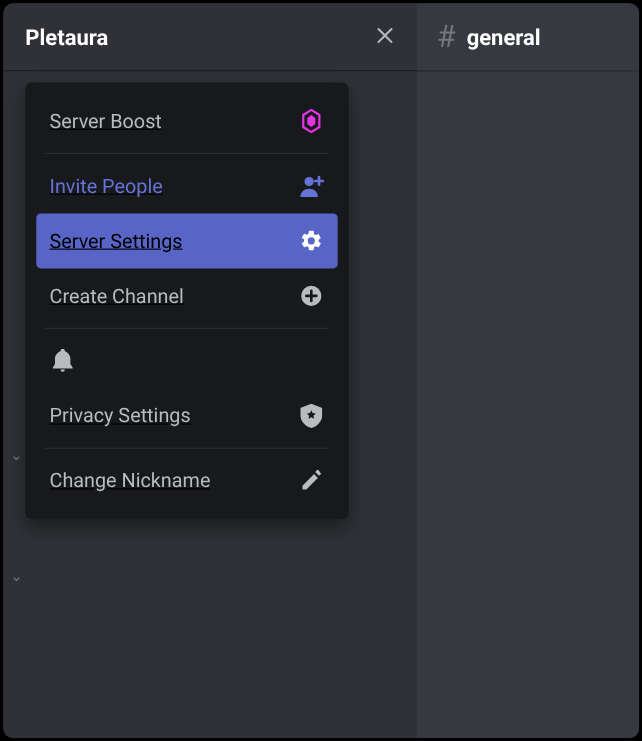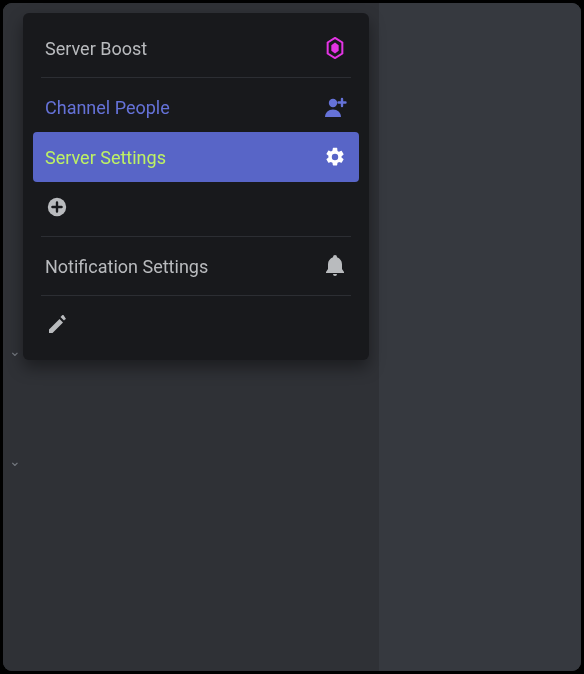--- a/index.html
+++ b/index.html
@@ -79,58 +79,73 @@
     color: #72767d;
     font-size: 14px;
   }
   .chev1 { top: 340px; }
   .chev2 { top: 450px; }
   .chat { flex: 1; background: #36393f; }
   .dropdown {
     position: absolute;
     left: 20px;
     top: 10px;
-    width: 346px;
+    width: 294px;
     background: #18191c;
     border-radius: 6px;
     padding: 10px 10px;
     box-shadow: 0 8px 16px rgba(0,0,0,0.4);
+    text-decoration: underline;
   }
   .menu-item {
     display: flex;
     align-items: center;
     justify-content: space-between;
     padding: 13px 12px;
     border-radius: 4px;
     cursor: pointer;
     font-size: 18px;
     color: #b9bbbe;
   }
   .menu-item .icon-slot {
     width: 24px;
     height: 24px;
     display: flex;
     align-items: center;
     justify-content: center;
   }
   .menu-item.selected {
     background: #5865c7;
-    color: #bef264;
+    color: #000000;
   }
   .menu-item.invite { color: #6572d8; }
   .divider {
     height: 1px;
     background: #2c2e33;
     margin: 4px 8px;
   }
 </style>
 </head>
 <body>
 
 <div class="frame">
+  <div class="topbar">
+    <div class="server-header">
+      <span class="server-name">Pletaura</span>
+      <span class="close-icon">
+        <svg width="22" height="22" viewBox="0 0 24 24">
+            <path fill="currentColor" d="M18.3 5.71 12 12.01l-6.3-6.3-1.41 1.41 6.3 6.3-6.3 6.3 1.41 1.41 6.3-6.3 6.3 6.3 1.41-1.41-6.3-6.3 6.3-6.3z"></path>
+          </svg>
+      </span>
+    </div>
+    <div class="channel-header">
+      <span class="hash">#</span>
+      <span class="channel-name">general</span>
+    </div>
+  </div>
 
   <div class="body-area">
     <div class="sidebar">
       <span class="channel-chevron chev1">⌄</span>
       <span class="channel-chevron chev2">⌄</span>
 
       <div class="dropdown">
 
         <div class="menu-item">
           <span>Server Boost</span>
@@ -138,64 +153,74 @@
             <svg width="20" height="22" viewBox="0 0 20 24">
                 <path d="M10 1 L18 6 L18 18 L10 23 L2 18 L2 6 Z" fill="none" stroke="#e334e3" stroke-width="2.2"></path>
                 <path d="M10 6 L14 9 L14 15 L10 18 L6 15 L6 9 Z" fill="#e334e3"></path>
               </svg>
           </span>
         </div>
 
         <div class="divider"></div>
 
         <div class="menu-item invite">
-          <span>Channel People</span>
+          <span>Invite People</span>
           <span class="icon-slot">
             <svg width="24" height="22" viewBox="0 0 24 22">
                 <circle cx="10" cy="7" r="4.2" fill="#6572d8"></circle>
                 <path d="M2 21c0-4.5 3.6-7.5 8-7.5s8 3 8 7.5" fill="#6572d8"></path>
                 <path d="M19 3v7M15.5 6.5h7" stroke="#6572d8" stroke-width="2.4" stroke-linecap="round"></path>
               </svg>
           </span>
         </div>
 
         <div class="menu-item selected">
           <span>Server Settings</span>
           <span class="icon-slot">
             <svg width="22" height="22" viewBox="0 0 24 24">
                 <path fill="#fff" d="M19.14 12.94a7.49 7.49 0 0 0 .05-.94 7.49 7.49 0 0 0-.05-.94l2.03-1.58a.5.5 0 0 0 .12-.64l-1.92-3.32a.5.5 0 0 0-.61-.22l-2.39.96a7.03 7.03 0 0 0-1.62-.94l-.36-2.54A.5.5 0 0 0 13.9 2h-3.8a.5.5 0 0 0-.49.42l-.36 2.54c-.58.24-1.12.56-1.62.94l-2.39-.96a.5.5 0 0 0-.61.22L2.71 8.48a.5.5 0 0 0 .12.64l2.03 1.58c-.03.31-.05.63-.05.94s.02.63.05.94l-2.03 1.58a.5.5 0 0 0-.12.64l1.92 3.32c.14.24.43.34.61.22l2.39-.96c.5.38 1.04.7 1.62.94l.36 2.54c.4.24.25.42.49.42h3.8c.24 0 .45-.18.49-.42l.36-2.54c.58-.24 1.12-.56 1.62-.94l2.39.96c.24.1.49 0 .61-.22l1.92-3.32a.5.5 0 0 0-.12-.64l-2.03-1.58zM12 15.5A3.5 3.5 0 1 1 12 8.5a3.5 3.5 0 0 1 0 7z"></path>
               </svg>
           </span>
         </div>
 
         <div class="menu-item">
+          <span>Create Channel</span>
           <span class="icon-slot">
             <svg width="22" height="22" viewBox="0 0 24 24">
                 <circle cx="12" cy="12" r="10" fill="#b9bbbe"></circle>
                 <path d="M12 7v10M7 12h10" stroke="#18191c" stroke-width="2.6" stroke-linecap="round"></path>
               </svg>
           </span>
         </div>
 
 
         <div class="divider"></div>
 
         <div class="menu-item">
-          <span>Notification Settings</span>
           <span class="icon-slot">
             <svg width="20" height="22" viewBox="0 0 20 22">
                 <path fill="#b9bbbe" d="M10 0a2 2 0 0 1 2 2v.3c2.9 1 5 3.7 5 6.9V14l2 3v1H1v-1l2-3V9.2c0-3.2 2.1-5.9 5-6.9V2a2 2 0 0 1 2-2zM8 19h4a2 2 0 0 1-4 0z"></path>
               </svg>
           </span>
         </div>
 
+        <div class="menu-item">
+          <span>Privacy Settings</span>
+          <span class="icon-slot">
+            <svg width="20" height="22" viewBox="0 0 20 22">
+                <path fill="#b9bbbe" d="M10 0 0 4v6c0 5.5 4.3 10.7 10 12 5.7-1.3 10-6.5 10-12V4L10 0z"></path>
+                <path fill="#18191c" d="m10 6 1.2 2.5 2.8.4-2 2 .5 2.8L10 12.4l-2.5 1.3.5-2.8-2-2 2.8-.4L10 6z"></path>
+              </svg>
+          </span>
+        </div>
 
         <div class="divider"></div>
 
         <div class="menu-item">
+          <span>Change Nickname</span>
           <span class="icon-slot">
             <svg width="20" height="20" viewBox="0 0 20 20">
                 <path fill="#b9bbbe" d="M2 14.5V18h3.5L16 7.5 12.5 4 2 14.5zM18.7 4.8a1 1 0 0 0 0-1.4L16.6.3a1 1 0 0 0-1.4 0L13.5 2l3.5 3.5 1.7-1.7z"></path>
               </svg>
           </span>
         </div>
 
 
       </div>
     </div>

